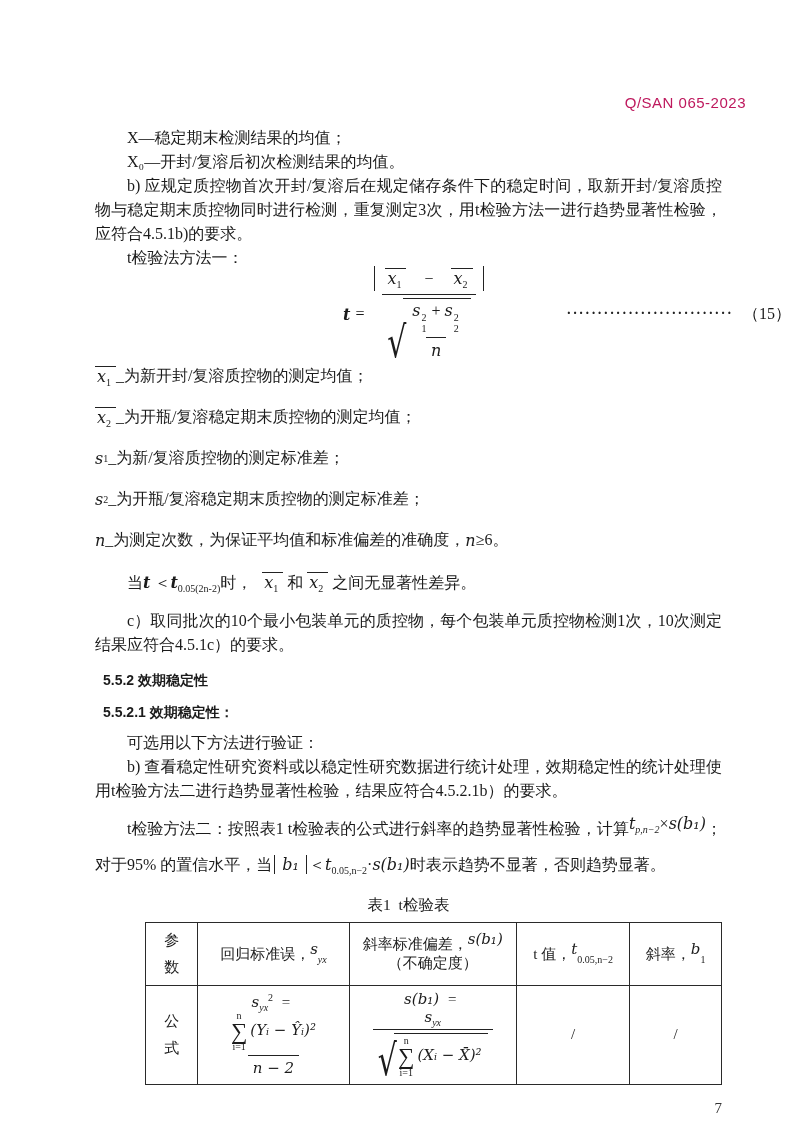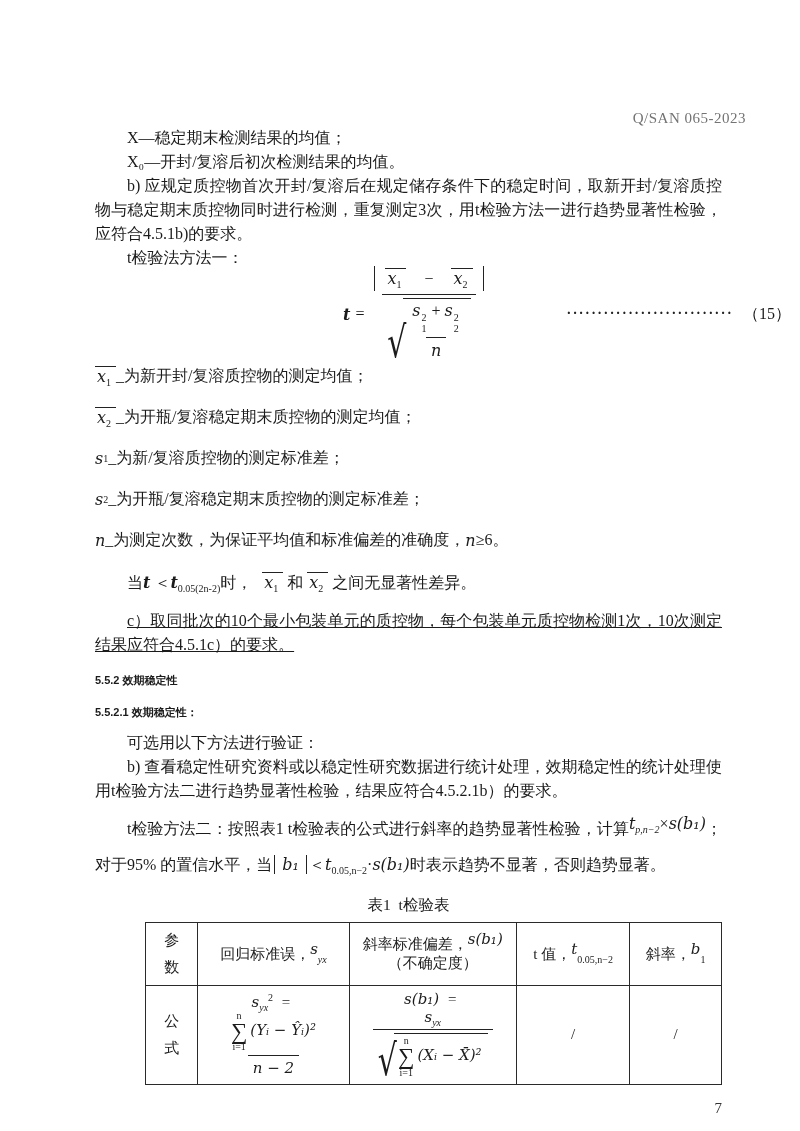--- a/index.html
+++ b/index.html
@@ -3,32 +3,32 @@
 <meta charset="utf-8">
 <style>
   html,body { margin:0; padding:0; background:#ffffff; }
   .page {
     position:relative; width:800px; height:1131px; background:#fff;
     color:#1b1b1b; font-family:"Liberation Serif","DejaVu Serif",serif;
     font-size:16px; overflow:hidden;
   }
   .doc-header {
     position:absolute; top:94px; right:54px;
-    font-family:Liberation Serif, serif;
-    font-size:15px; letter-spacing:0.5px; color:#737373;margin-top:16px;
+    font-family:Liberation Sans, sans-serif;
+    font-size:15px; letter-spacing:0.5px; color:#be185d;
   }
   .content { position:absolute; left:95px; top:126px; width:627px; }
   p { margin:0; line-height:24px; }
   .ind  { text-indent:2em; }
   .para { text-indent:2em; text-align:justify; }
   .hd {
     font-family:"Liberation Sans","DejaVu Sans",sans-serif;
-    font-weight:bold; font-size:11px; margin:0; line-height:18px;
-  }
-  .mt8{margin-top:8px;text-decoration:underline;} .mt14{margin-top:14px;} .mt10{margin-top:10px;}
+    font-weight:bold; font-size:14px; margin:8px; line-height:18px;
+  }
+  .mt8{margin-top:8px;} .mt14{margin-top:14px;} .mt10{margin-top:10px;}
 
   i { font-family:"DejaVu Serif","Liberation Serif",serif; }
   .bi { font-style:italic; font-weight:bold; }
   sub { font-size:10px; line-height:0; vertical-align:-4px; font-style:italic; }
   sub.rm { font-style:normal; }
   sup { font-size:10px; line-height:0; vertical-align:6px; }
 
   
   .frac { display:inline-flex; flex-direction:column; align-items:center; vertical-align:middle; text-align:center; }
   .fnum { padding:0 5px 3px; }

